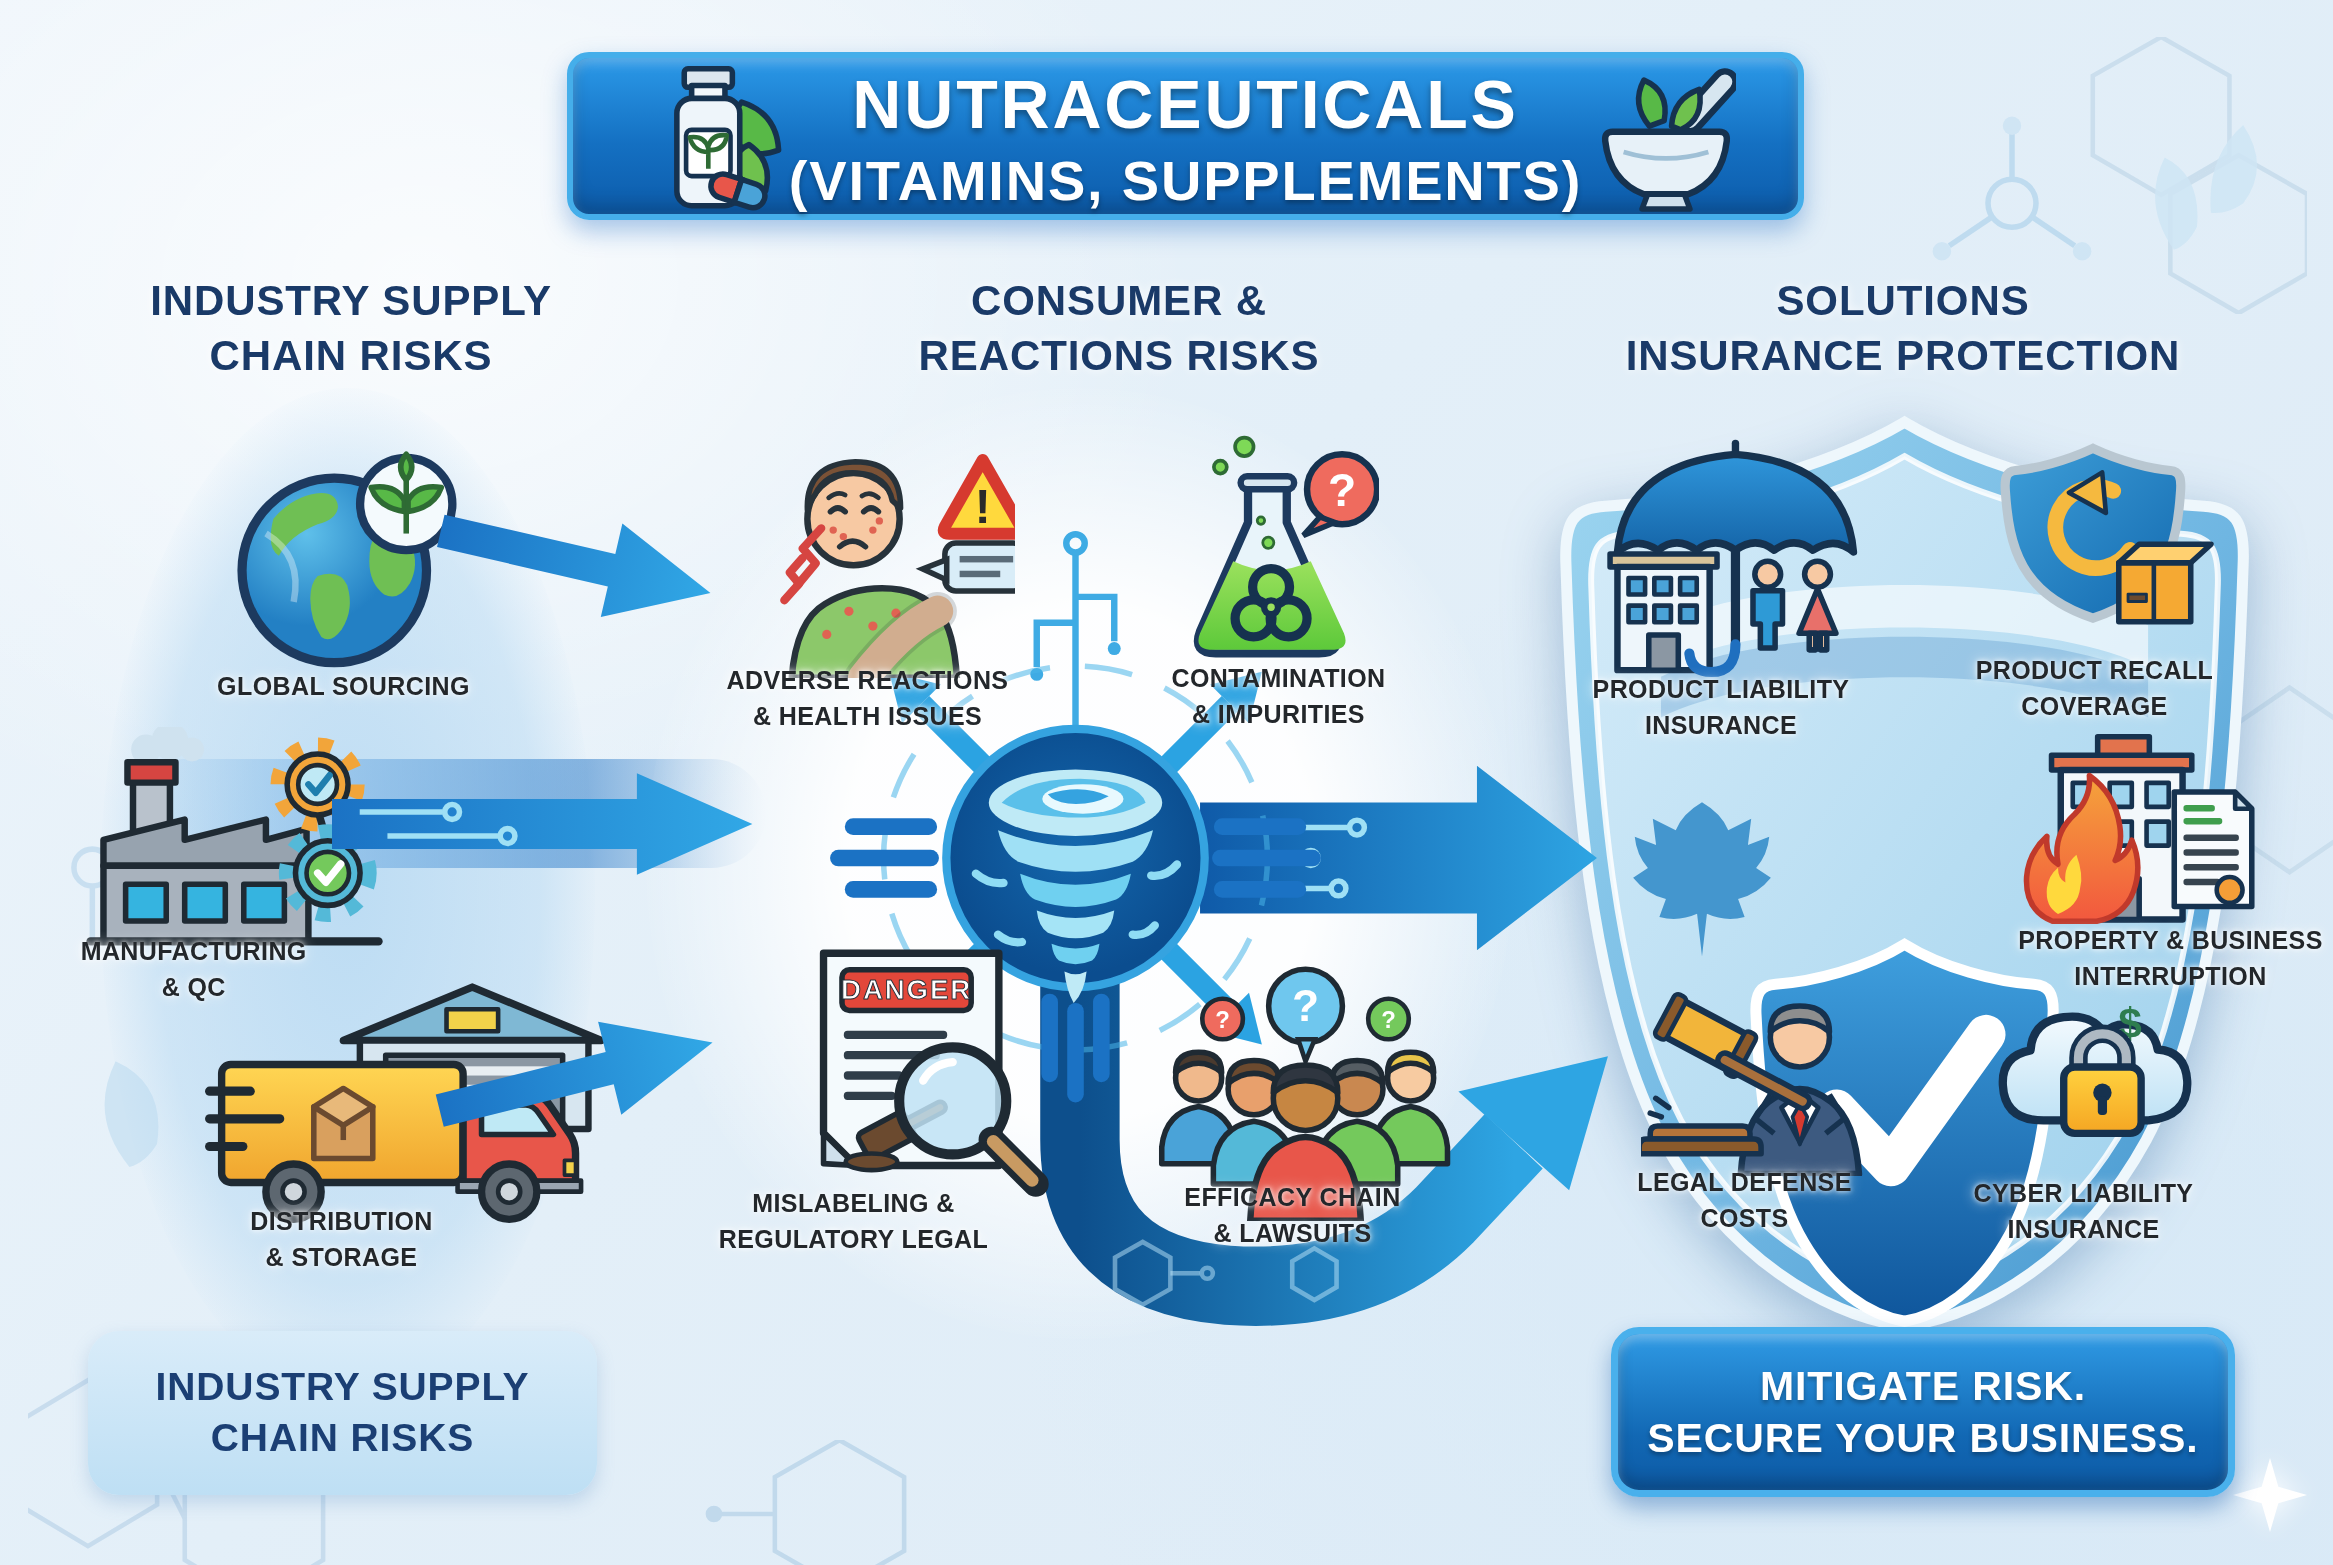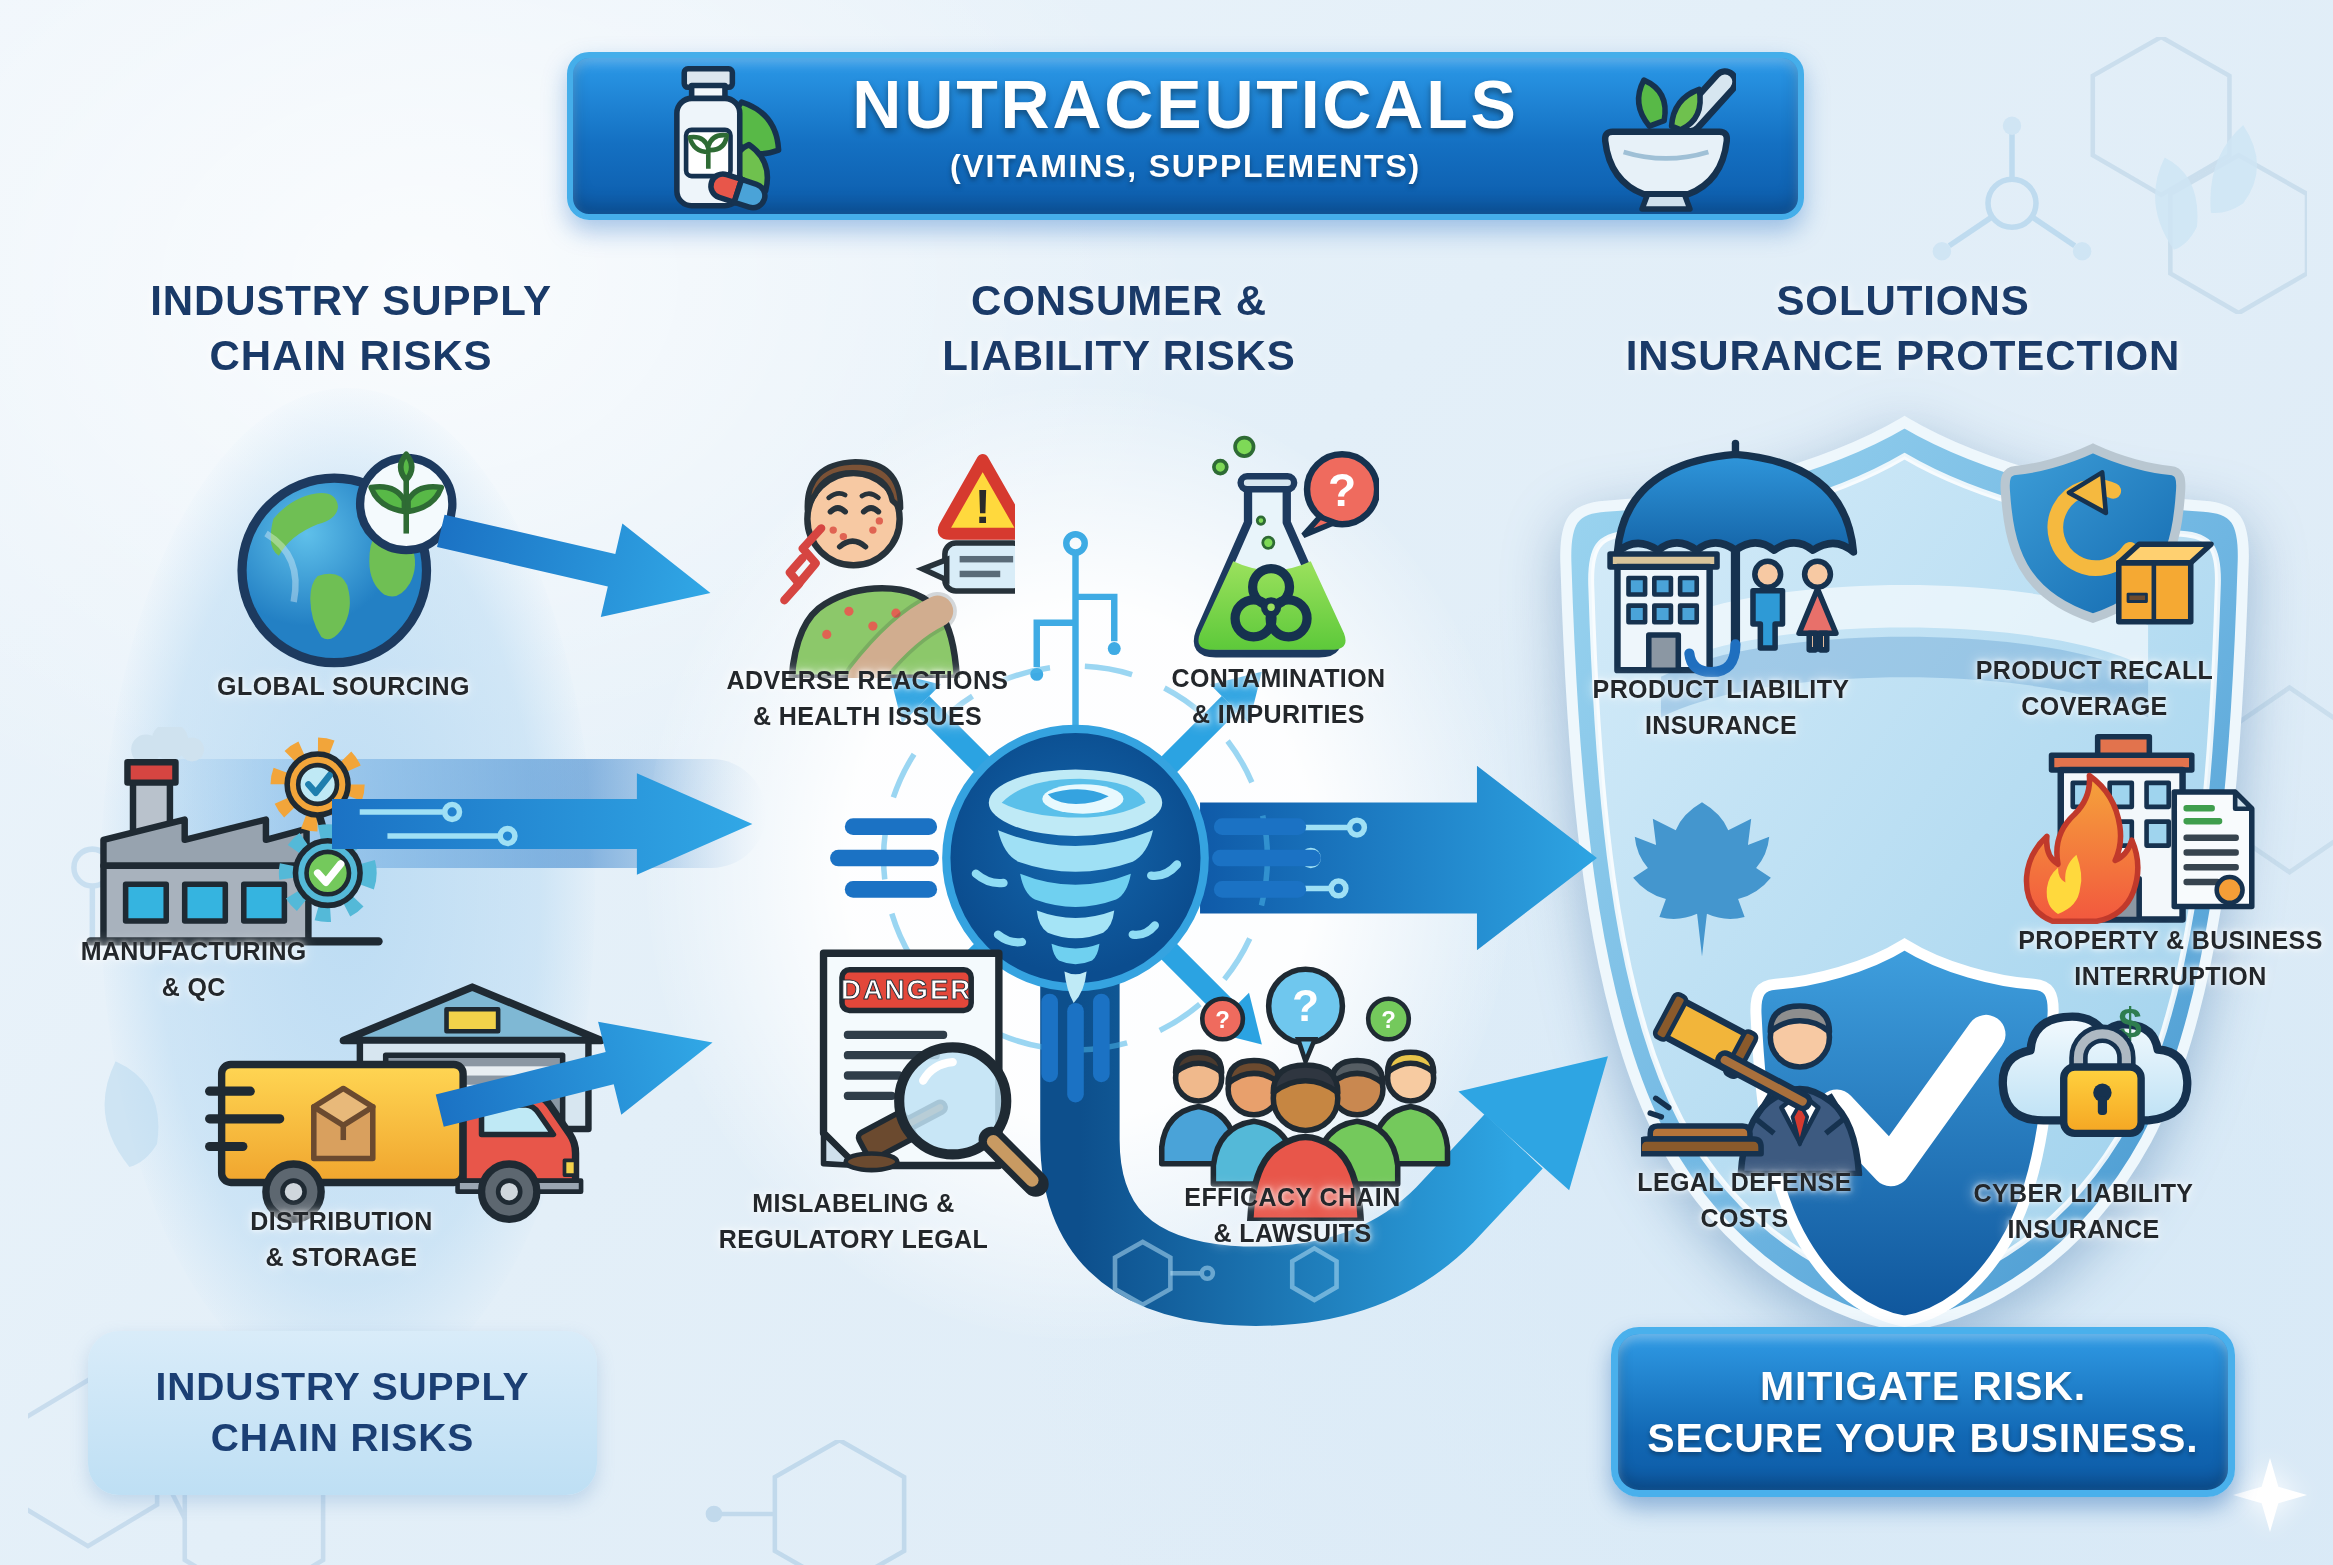--- a/index.html
+++ b/index.html
@@ -23,21 +23,21 @@
     border:6.5px solid #45aeea;box-sizing:border-box;
     box-shadow:0 11px 24px rgba(21,101,192,.35), inset 0 -9.2px 18.5px rgba(0,0,0,.18), inset 0 5.5px 11px rgba(255,255,255,.25);
   }
   .banner-title{
     position:absolute;left:0;right:0;top:7.4px;text-align:center;
     font-size:68px;font-weight:800;color:#fff;letter-spacing:2.8px;
     text-shadow:0 3.7px 6.5px rgba(0,0,0,.38);
   }
   .banner-subtitle{
     position:absolute;left:0;right:0;top:90px;text-align:center;
-    font-size:32px;font-weight:800;color:#fff;letter-spacing:1.8px;
+    font-size:56px;font-weight:800;color:#fff;letter-spacing:1.8px;
     text-shadow:0 2.8px 5.5px rgba(0,0,0,.35);
   }
 
   .heading{
     position:absolute;text-align:center;color:#1a3a68;font-weight:800;
     font-size:42px;line-height:1.32;letter-spacing:0.9px;
     text-shadow:0 0 9.2px rgba(255,255,255,.9);
   }
   .heading span{display:block;}
 
@@ -199,21 +199,21 @@
       </svg>
     </div>
   </div>
 
   <div class="heading" style="left:28px;top:273px;width:646px">
     <span>INDUSTRY SUPPLY</span>
     <span>CHAIN RISKS</span>
   </div>
   <div class="heading" style="left:796px;top:273px;width:646px">
     <span>CONSUMER &amp;</span>
-    <span>LIABILITY RISKS</span>
+    <span>REACTIONS RISKS</span>
   </div>
   <div class="heading" style="left:1580px;top:273px;width:646px">
     <span>SOLUTIONS</span>
     <span>INSURANCE PROTECTION</span>
   </div>
 
   <div class="abs" style="left:1552px;top:413px;width:706px;height:918px;filter:drop-shadow(0 16.6px 28px rgba(30,90,150,.35))">
     <svg viewBox="0 0 765 995">
       <defs>
         <linearGradient id="shO" x1="0" y1="0" x2="1" y2="1">

